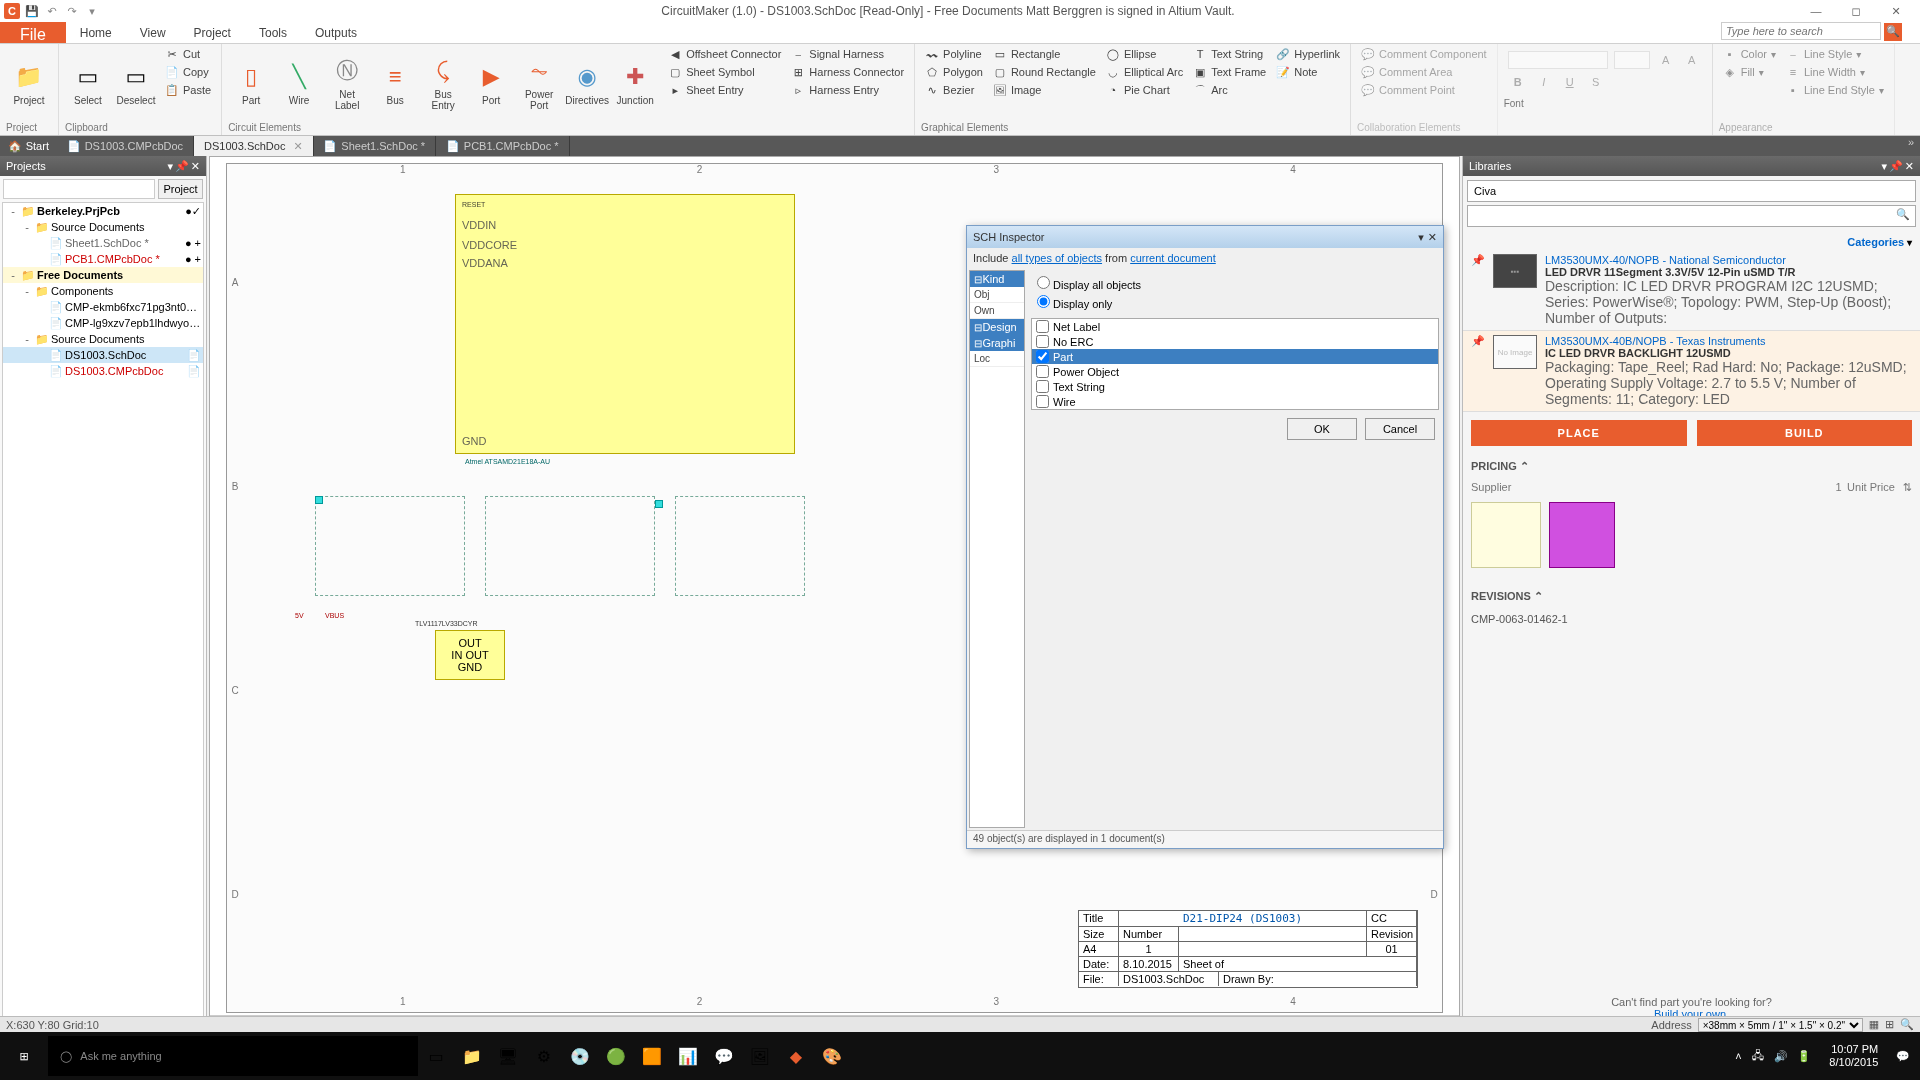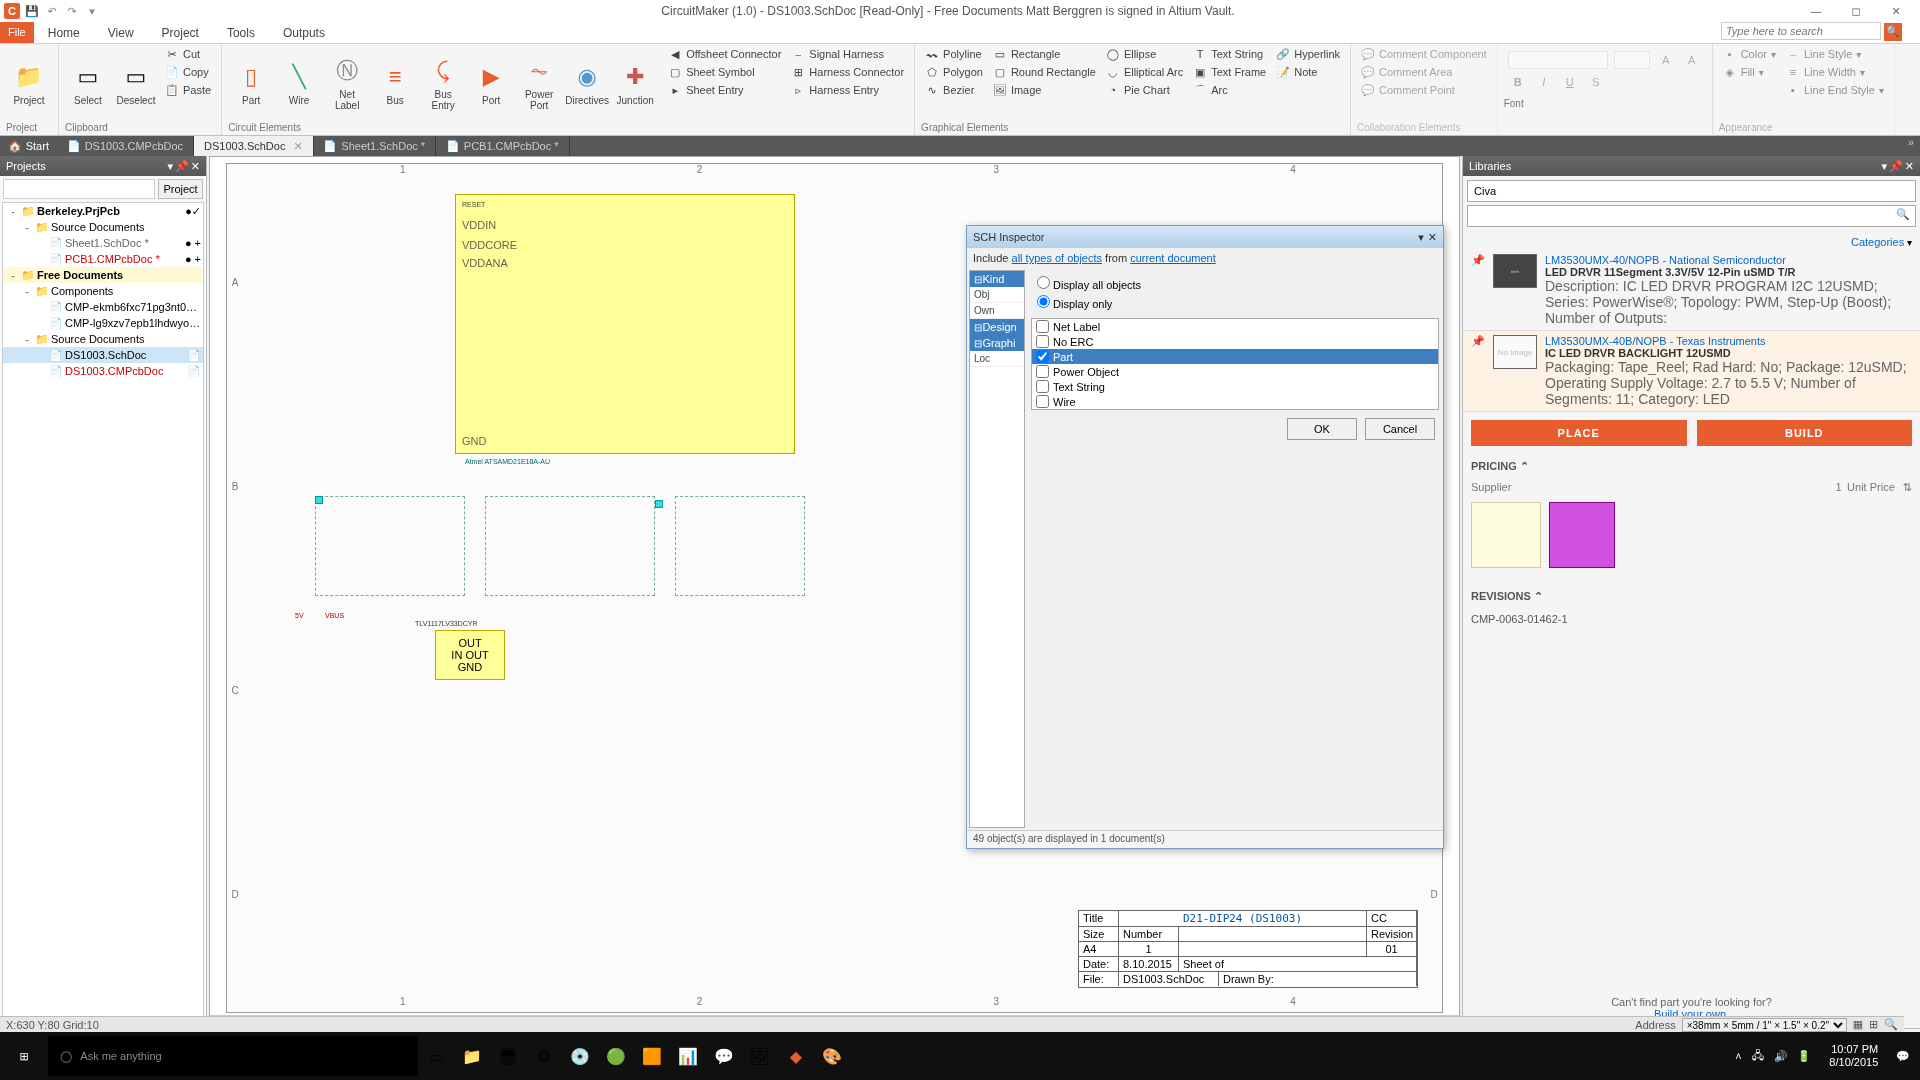--- a/index.html
+++ b/index.html
@@ -9,21 +9,21 @@
 .title-bar { height:22px; background:#fff; display:flex; align-items:center; padding:0 4px; }
 .title-bar .qat { display:flex; gap:4px; align-items:center; }
 .title-bar .qat span { width:16px; height:16px; display:inline-flex; align-items:center; justify-content:center; color:#888; }
 .title-center { flex:1; text-align:center; color:#555; font-size:12px; }
 .title-bar .win-btns { display:flex; }
 .title-bar .win-btns span { width:40px; text-align:center; color:#666; }
 .qat-logo { background:#e85d2e; color:#fff !important; font-weight:bold; border-radius:2px; }
 
 
 .ribbon-tabs { height:22px; background:#fff; display:flex; border-bottom:1px solid #d0d0d0; }
-.file-tab { background:#e85d2e; color:#fff; padding:4px 8px; font-size:11px; }
+.file-tab { background:#e85d2e; color:#fff; padding:4px 20px; font-size:16px; }
 .ribbon-tab { padding:4px 14px; font-size:12px; color:#444; cursor:pointer; }
 .ribbon-tab.active { background:#fff; border-bottom:2px solid #fff; }
 .ribbon-tabs .search { margin-left:auto; margin-right:18px; }
 .search input { width:160px; height:18px; border:1px solid #ccc; padding:0 4px; color:#999; font-style:italic; }
 .search-btn { width:18px; height:18px; background:#e85d2e; color:#fff; display:inline-flex; align-items:center; justify-content:center; }
 
 .ribbon-body { height:92px; background:#f5f5f5; display:flex; border-bottom:1px solid #c0c0c0; }
 .ribbon-group { border-right:1px solid #ddd; padding:2px 6px; display:flex; flex-direction:column; }
 .ribbon-group .items { flex:1; display:flex; gap:2px; }
 .ribbon-group .label { text-align:left; color:#777; font-size:10px; padding-top:2px; }
@@ -99,21 +99,21 @@
 .filter-list .opt { display:flex; align-items:center; gap:4px; padding:1px 4px; font-size:11px; }
 .filter-list .opt.sel { background:#3d7fc1; color:#fff; }
 .dlg-btns { display:flex; justify-content:flex-end; gap:8px; padding:6px; }
 .dlg-btns button { width:70px; height:22px; border:1px solid #999; background:#f0f0f0; }
 .dlg-status { position:absolute; bottom:0; left:0; right:0; height:18px; background:#f5f5f5; border-top:1px solid #ccc; padding:2px 6px; font-size:10px; color:#555; }
 
 
 .lib-panel { width:458px; background:#f5f5f5; border-left:1px solid #bbb; display:flex; flex-direction:column; }
 .lib-search { padding:4px; }
 .lib-search input { width:100%; height:22px; border:1px solid #aaa; padding:0 6px; margin-bottom:3px; }
-.lib-cat { text-align:right; padding:2px 8px; font-size:10px; }
+.lib-cat { text-align:right; padding:2px 8px; font-size:10px;font-weight:bold; }
 .lib-cat a { color:#06c; }
 .lib-results { flex:0 0 auto; }
 .lib-item { display:flex; gap:8px; padding:4px 8px; border-bottom:1px solid #ddd; }
 .lib-item .thumb { width:44px; height:34px; background:#444; border:1px solid #666; flex-shrink:0; display:flex; align-items:center; justify-content:center; color:#999; font-size:8px; }
 .lib-item.noimg .thumb { background:#fafafa; color:#bbb; }
 .lib-item .info { flex:1; font-size:10px; color:#444; overflow:hidden; }
 .lib-item .info .title { color:#0066cc; }
 .lib-item .info .sub { font-weight:bold; color:#333; }
 .lib-item .info .desc { color:#666; font-size:14px; }
 .lib-item.sel { background:#fdf2e4; }
@@ -126,21 +126,21 @@
 .lib-thumbs .t1 { width:70px; height:66px; background:#fffde0; border:1px solid #cc9; }
 .lib-thumbs .t2 { width:66px; height:66px; background:#d050e0; border:1px solid #808; }
 .revision-item { padding:4px 8px; font-size:11px; color:#555; }
 .lib-footer { margin-top:auto; text-align:center; padding:8px; font-size:10px; color:#666; }
 .lib-footer a { color:#06c; }
 .lib-tabs { height:20px; display:flex; border-top:1px solid #bbb; }
 .lib-tabs span { padding:3px 10px; font-size:10px; border-right:1px solid #bbb; background:#eee; }
 .lib-tabs span.active { background:#fff; }
 
 
-.status-bar { position:absolute; bottom:48px; left:0; right:16px; height:16px; background:#e6e6e6; border-top:1px solid #bbb; padding:1px 6px; font-size:10px; color:#555; display:flex; align-items:center; }
+.status-bar { position:absolute; bottom:48px; left:0; right:0; height:16px; background:#e6e6e6; border-top:1px solid #bbb; padding:1px 6px; font-size:10px; color:#555; display:flex; align-items:center; }
 .status-bar .right { margin-left:auto; display:flex; align-items:center; gap:6px; }
 .status-bar select { height:14px; font-size:10px; border:1px solid #aaa; }
 
 
 .taskbar { position:absolute; bottom:0; left:0; right:0; height:48px; background:#101010; display:flex; align-items:center; }
 .taskbar .start { width:48px; height:48px; display:flex; align-items:center; justify-content:center; color:#fff; }
 .taskbar .cortana { display:flex; align-items:center; height:40px; background:#000; color:#888; padding:0 12px; gap:8px; width:370px; }
 .taskbar .tray { margin-left:auto; display:flex; align-items:center; gap:10px; color:#fff; padding:0 10px; }
 .taskbar .clock { text-align:right; font-size:10px; line-height:1.2; padding:0 8px; }
 .tb-icon { width:34px; height:34px; display:inline-flex; align-items:center; justify-content:center; margin:0 1px; font-size:16px; }

